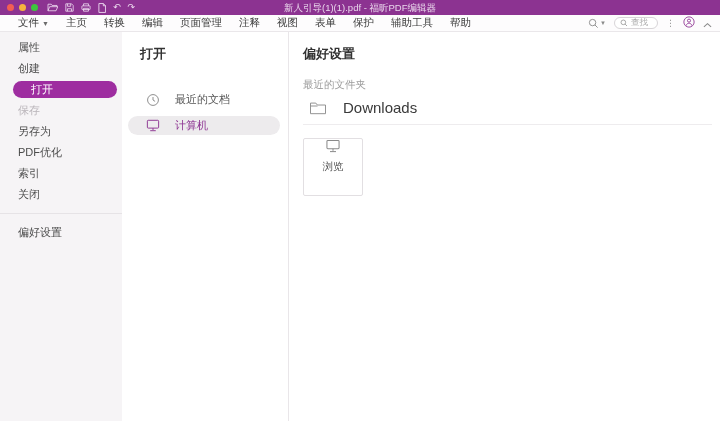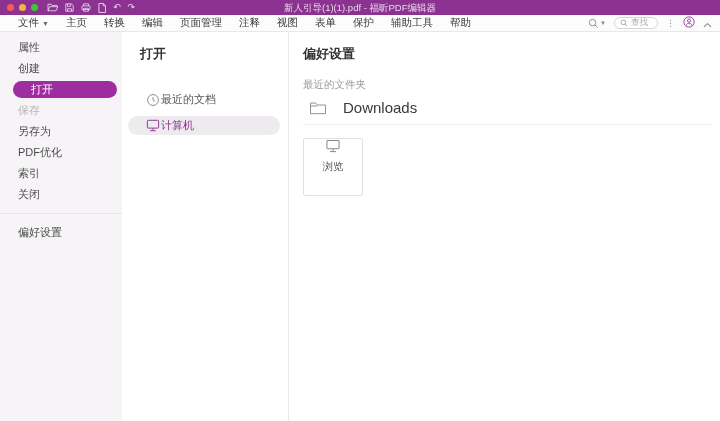--- a/index.html
+++ b/index.html
@@ -35,21 +35,21 @@
   .sidebar { width:122px; background:#f6f4f6; padding-top:5px; display:flex; flex-direction:column; flex-shrink:0; }
   .sb-item { height:21px; display:flex; align-items:center; padding-left:18px; font-size:11px; color:#4c4c4c; cursor:default; }
   .sb-item.selected { height:17px; margin:2px 5px; margin-left:13px; padding-left:18px; background:#9e2da0; border-radius:9px; color:#fff; }
   .sb-item.disabled { color:#b9b4b9; }
   .sb-divider { height:1px; background:#e6e3e6; margin:8px 0 0 0; }
 
   
   .middle { width:167px; background:#fff; border-right:1px solid #e9e6e9; flex-shrink:0; }
   .panel-title { font-size:13px; font-weight:bold; color:#333; margin:13px 0 0 18px; }
   .m-list { margin-top:27px; }
-  .m-item { display:flex; align-items:center; gap:1px; height:19px; margin:0 8px 7px 6px; padding-left:18px; font-size:11px; color:#565656; border-radius:10px; cursor:default; }
+  .m-item { display:flex; align-items:center; gap:15px; height:19px; margin:0 8px 7px 6px; padding-left:18px; font-size:11px; color:#565656; border-radius:10px; cursor:default; }
   .m-item .ic { color:#8a8a8a; display:flex; }
   .m-item.selected { background:#edebed; color:#8d3492; font-weight:normal; }
   .m-item.selected .ic { color:#8d3492; }
 
   
   .main { flex:1; background:#fff; padding:13px 8px 0 14px; }
   .section-label { font-size:10.5px; color:#9c9c9c; margin-top:15px; }
   .folder-row { display:flex; align-items:center; gap:16px; margin-top:7px; padding:0 0 8px 6px; border-bottom:1px solid #eeecee; cursor:default; }
   .folder-row .ic { color:#8f8f8f; display:flex; }
   .folder-name { font-size:15px; font-weight:normal; color:#3a3a3a; }

